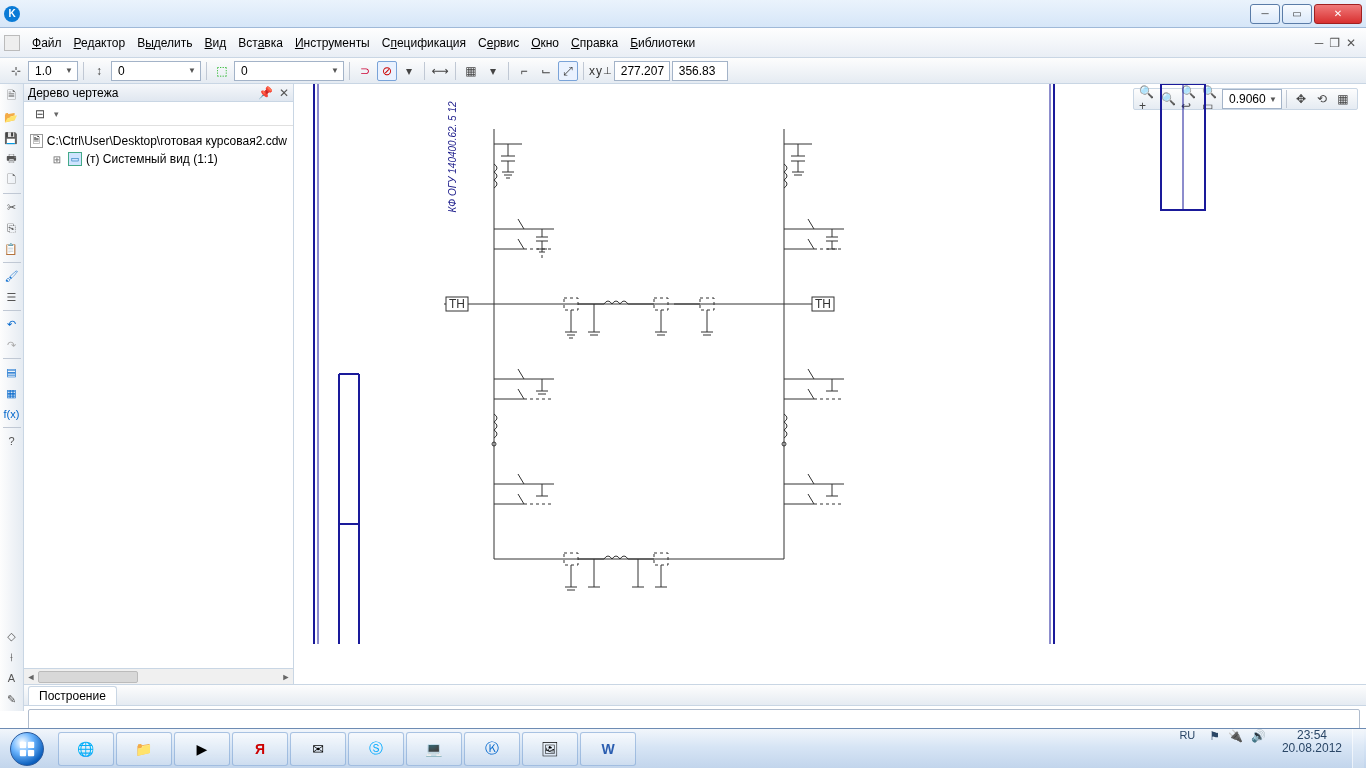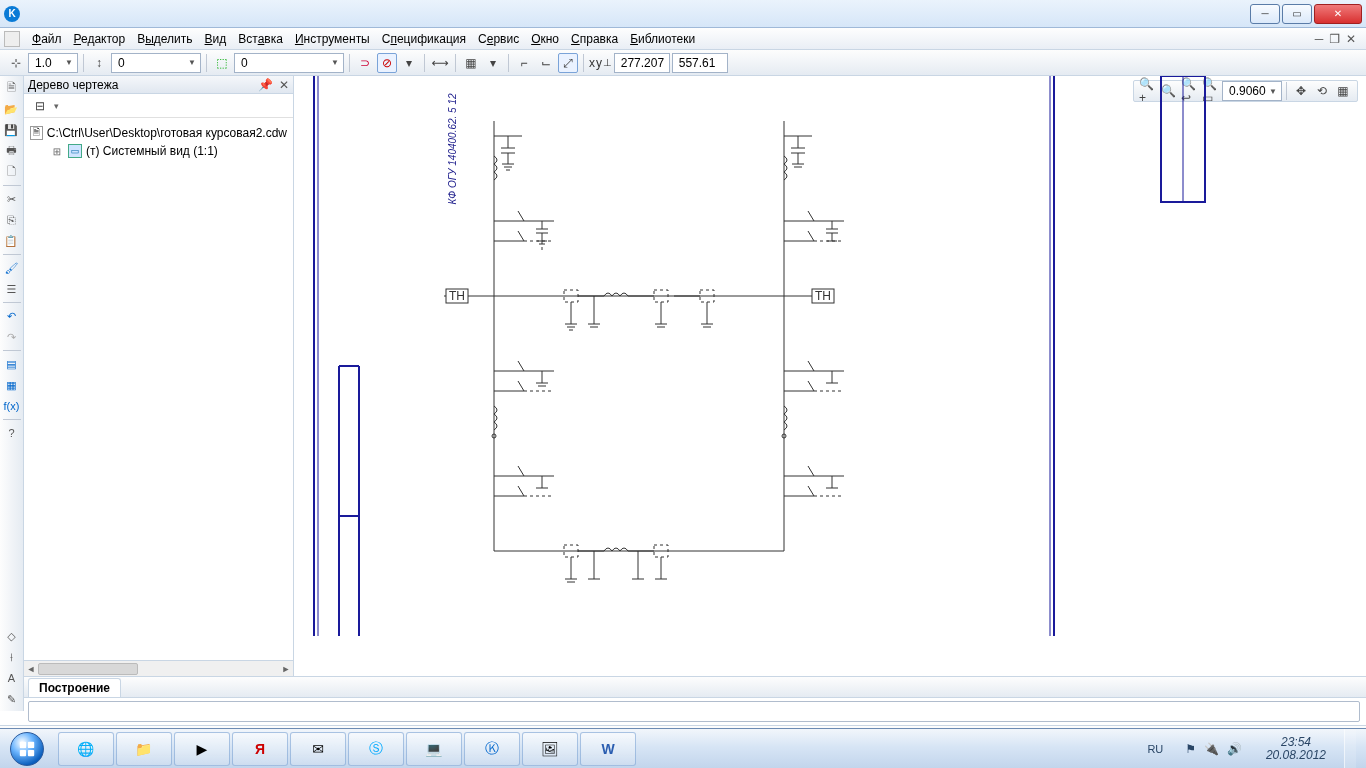--- a/index.html
+++ b/index.html
@@ -4,21 +4,21 @@
 <style>
 * { margin:0; padding:0; box-sizing:border-box; font-family:"Segoe UI",Tahoma,sans-serif; font-size:12px; }
 html,body { width:1366px; height:768px; overflow:hidden; background:#fff; }
 .titlebar { height:28px; background:linear-gradient(#eaf3fc,#d6e6f8); display:flex; align-items:center; padding:0 4px; border-bottom:1px solid #9fb9d8; }
 .titlebar .appicon { width:16px; height:16px; background:#0a7bd6; border-radius:50%; display:flex; align-items:center; justify-content:center; color:#fff; font-size:10px; font-weight:bold; margin-right:4px; }
 .titlebar .title { color:#333; }
 .titlebar .winbtns { margin-left:auto; display:flex; }
 .winbtn { width:30px; height:20px; margin-left:2px; border:1px solid #5a7ca8; border-radius:3px; display:flex; align-items:center; justify-content:center; font-size:10px; cursor:pointer; }
 .winbtn.min,.winbtn.max { background:linear-gradient(#f8fbff,#dbe9fa); color:#333; }
 .winbtn.close { width:48px; background:linear-gradient(#f07a7a,#d83030); color:#fff; border-color:#a02020; }
-.menubar { height:22px; background:linear-gradient(#fefefe,#e9eef5); display:flex; align-items:center; padding:0 4px; border-bottom:1px solid #c9d6e4; }
+.menubar { height:30px; background:linear-gradient(#fefefe,#e9eef5); display:flex; align-items:center; padding:0 4px; border-bottom:1px solid #c9d6e4; }
 .menubar .menuicon { width:16px; height:16px; background:#eee; border:1px solid #bbb; margin-right:6px; }
 .menubar .menuitem { padding:2px 6px; cursor:pointer; }
 .menubar .menuitem u { text-decoration:underline; }
 .menubar .mdi { margin-left:auto; display:flex; gap:6px; padding-right:6px; color:#555; font-size:11px; }
 .toolbar { height:26px; background:linear-gradient(#fdfdfd,#e5ebf2); display:flex; align-items:center; padding:2px 6px; border-bottom:1px solid #c9d6e4; gap:2px; }
 .tbtn { width:20px; height:20px; border:1px solid transparent; display:flex; align-items:center; justify-content:center; cursor:pointer; font-size:12px; color:#444; border-radius:2px; }
 .tsep { width:1px; height:18px; background:#c0c8d4; margin:0 3px; }
 .tcombo { height:20px; border:1px solid #a3b3c8; background:#fff; display:flex; align-items:center; padding:0 4px 0 6px; font-size:11px; min-width:60px; }
 .tcombo .dd { margin-left:auto; font-size:8px; color:#555; }
 .coordlabel { font-size:10px; color:#333; display:inline-flex; align-items:center; gap:1px; }
@@ -37,34 +37,34 @@
 .treeline.child { padding-left:22px; }
 .treeline .icon.blue { background:#cfe4ff; border-color:#4a8; color:#06a; }
 .treescroll { height:16px; border-top:1px solid #c9d6e4; background:#f0f0f0; position:relative; }
 .treescroll .thumb { position:absolute; left:14px; top:2px; width:100px; height:12px; background:#d8d8d8; border:1px solid #bbb; border-radius:2px; }
 .treescroll .arrow { position:absolute; top:0; width:14px; height:16px; display:flex; align-items:center; justify-content:center; font-size:9px; color:#666; }
 .treescroll .arrow.r { right:0; }
 .canvaswrap { flex:1; position:relative; background:#fff; overflow:hidden; }
 .zoombar { position:absolute; top:4px; right:8px; height:22px; display:flex; align-items:center; gap:1px; background:linear-gradient(#fdfdfd,#e5ebf2); border:1px solid #c9d6e4; padding:2px 4px; border-radius:2px; }
 .canvas svg { position:absolute; top:0; left:0; }
 .tabbar { height:22px; background:linear-gradient(#fdfdfd,#e5ebf2); display:flex; align-items:center; padding-left:28px; border-top:1px solid #c9d6e4; border-bottom:1px solid #c9d6e4; }
-.tab { padding:2px 10px; background:#fff; border:1px solid #c9d6e4; border-bottom:none; border-radius:3px 3px 0 0; font-size:11px;font-weight:bold; }
+.tab { padding:2px 10px; background:#fff; border:1px solid #c9d6e4; border-bottom:none; border-radius:3px 3px 0 0; font-size:11px; }
 .cmdline { height:28px; border-bottom:1px solid #c9d6e4; display:flex; align-items:stretch; padding-left:28px; }
 .cmdline .input { flex:1; margin:3px 6px 3px 0; border:1px solid #b0bccd; background:#fff; border-radius:2px; }
 .statusbar { height:20px; background:linear-gradient(#fdfdfd,#e5ebf2); padding:3px 8px; font-size:11px; color:#333; }
 .taskbar { position:absolute; bottom:0; left:0; right:0; height:40px; background:linear-gradient(#f2f6fb,#d7e5f5 45%,#c2d5ec); border-top:1px solid #6d8bb3; display:flex; align-items:center; }
 .start { width:54px; height:40px; display:flex; align-items:center; justify-content:center; cursor:pointer; }
 .orb { width:34px; height:34px; border-radius:50%; background:radial-gradient(circle at 35% 30%,#fff,#6db6ff 35%,#0a5dbb 75%); border:1px solid #2b5a9c; display:flex; align-items:center; justify-content:center; }
 .orb svg { width:18px; height:18px; }
 .tasks { display:flex; height:100%; align-items:center; gap:2px; padding-left:4px; }
 .task { width:56px; height:34px; border:1px solid rgba(120,160,210,0.6); border-radius:3px; background:linear-gradient(rgba(255,255,255,0.5),rgba(255,255,255,0.15)); display:flex; align-items:center; justify-content:center; cursor:pointer; font-size:14px; }
-.tray { margin-left:auto; display:flex; align-items:center; height:100%; padding-right:10px; color:#2a4666;gap:8px; }
+.tray { margin-left:auto; display:flex; align-items:flex-start; height:100%; padding-right:2px; color:#2a4666; }
 .tray .lang { font-size:11px; padding:0 8px; }
 .tray .icons { display:flex; gap:8px; font-size:12px; padding:0 6px; }
-.tray .clock { text-align:center; font-size:11px; line-height:13px; padding:0 10px;font-style:italic; }
+.tray .clock { text-align:center; font-size:11px; line-height:13px; padding:0 10px; }
 .tray .showdesktop { width:12px; height:40px; border-left:1px solid rgba(255,255,255,0.6); background:rgba(255,255,255,0.15); }
 .vtext { position:absolute; transform:rotate(-90deg); transform-origin:center; font-size:10px; color:#1a1a8a; font-style:italic; }
 </style>
 </head>
 <body>
 
 <div class="titlebar">
   <div class="appicon">K</div>
   <div class="winbtns">
     <div class="winbtn min">─</div>
@@ -123,21 +123,21 @@
   <div class="tsep"></div>
   <div class="tbtn">⌐</div>
   <div class="tbtn">⌙</div>
   <div class="tbtn" style="border:1px solid #7aa3d8;background:#eaf2ff">⤢</div>
   <div class="tsep"></div>
   <span class="coordlabel"><sup>x</sup><sub>y</sub>⊥</span>
   <div class="tcombo" style="min-width:56px">
       <span>277.207</span>
     </div>
   <div class="tcombo" style="min-width:56px">
-      <span>557.61</span>
+      <span>356.83</span>
     </div>
 </div>
 
 <div class="body">
 
   <div class="leftbar">
     <div class="lbtn">🗎</div>
     <div class="lbtn">📂</div>
     <div class="lbtn">💾</div>
     <div class="lbtn">🖶</div>

